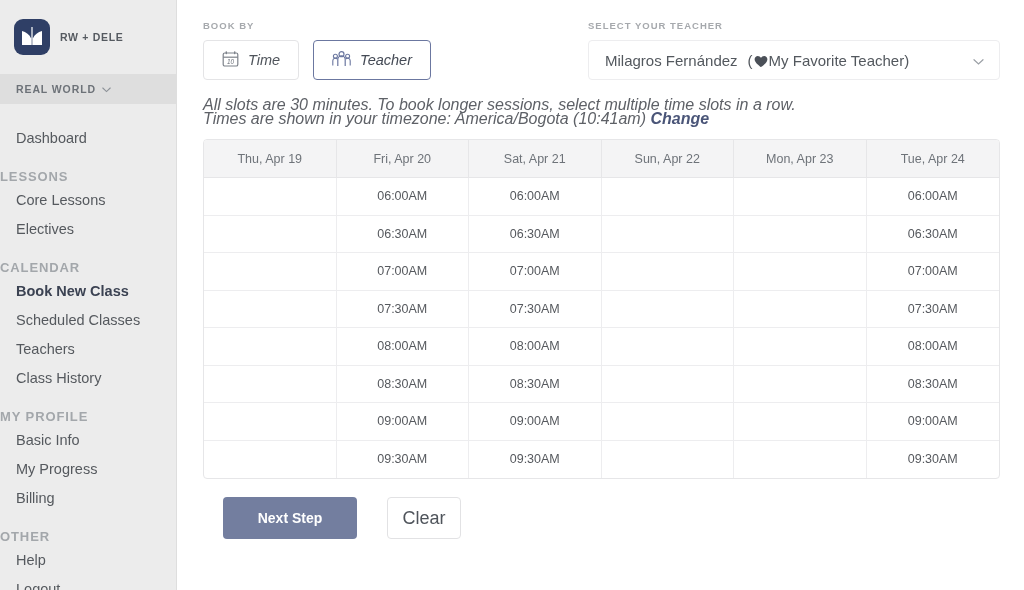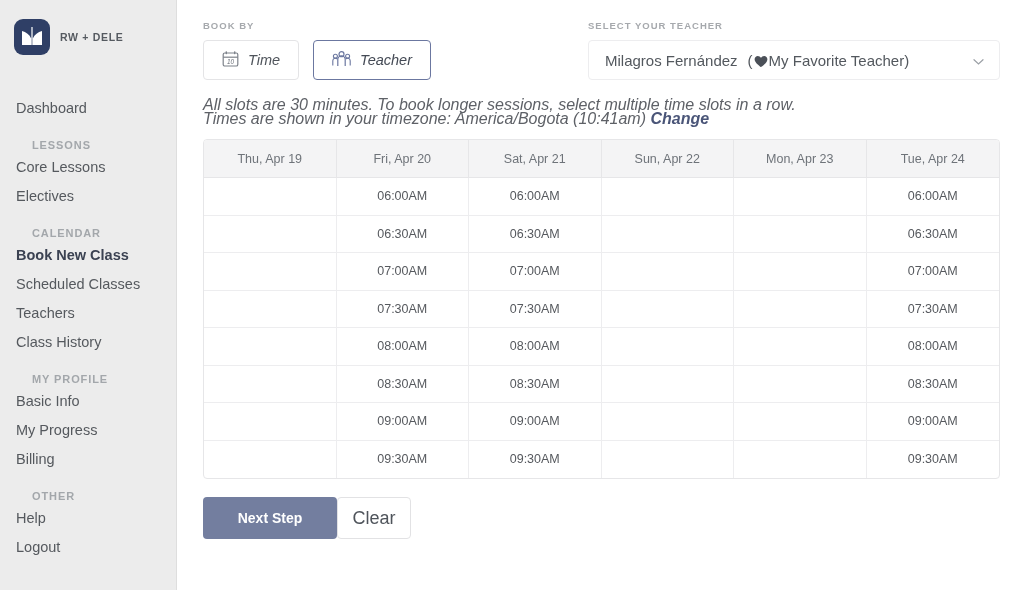--- a/index.html
+++ b/index.html
@@ -60,22 +60,22 @@
   .nav-item {
     display: block;
     padding: 5px 16px;
     font-size: 14.5px;
     color: #55595e;
     line-height: 19px;
     cursor: pointer;
   }
   .nav-item.active { font-weight: bold; color: #3b4252; }
   .nav-group {
-    padding: 16px 16px 2px 32px;
-    font-size: 11px;
+    padding: 16px 16px 2px 0;
+    font-size: 13px;
     font-weight: bold;
     letter-spacing: 0.9px;
     color: #a3a7ab;
     text-transform: uppercase;
   }
 
   
   .main {
     flex: 1;
     height: 590px;
@@ -169,21 +169,21 @@
     color: #56595e;
     border-right: 1px solid #ededef;
     border-bottom: 1px solid #ededef;
     cursor: pointer;
   }
   .cal td:last-child { border-right: none; }
   .cal tr:last-child td { border-bottom: none; }
   .cal td.empty { cursor: default; }
 
   
-  .actions { margin-top: 18px; display: flex; gap: 0; }
+  .actions { margin-top: 18px; display: flex; gap: 30px; margin-left: 20px; }
   .btn-primary {
     width: 134px; height: 42px;
     background: #737e9f;
     border: none; border-radius: 4px;
     color: #fff;
     font-size: 14px; font-weight: bold;
     font-family: "Liberation Sans", sans-serif;
     cursor: pointer;
   }
   .btn-secondary {
@@ -206,20 +206,28 @@
       <span class="logo-mark">
         <svg width="36" height="36" viewBox="0 0 36 36">
           <path d="M8 26 L8 12 C12 13 15.5 15.5 17.2 19.5 L17.2 26 Z" fill="#ffffff"></path>
           <path d="M28 26 L28 12 C24 13 20.5 15.5 18.8 19.5 L18.8 26 Z" fill="#ffffff"></path>
           <rect x="17.4" y="8" width="1.2" height="18" fill="#ffffff"></rect>
         </svg>
       </span>
       <span class="brand-text">RW + DELE</span>
     </div>
 
+    <div class="realworld">
+      <span>REAL WORLD</span>
+      <span class="chev">
+        <svg width="9" height="6" viewBox="0 0 9 6">
+            <path d="M0.8 1 L4.5 4.6 L8.2 1" stroke="#8d9298" stroke-width="1.1" fill="none" stroke-linecap="round"></path>
+          </svg>
+      </span>
+    </div>
 
     <nav class="nav">
       <div id="top-items">
           <div class="nav-item">Dashboard</div>
         </div>
       <div id="nav-groups">
           <div class="nav-group">LESSONS</div>
           <div class="nav-item">Core Lessons</div>
           <div class="nav-item">Electives</div>
           <div class="nav-group">CALENDAR</div>

